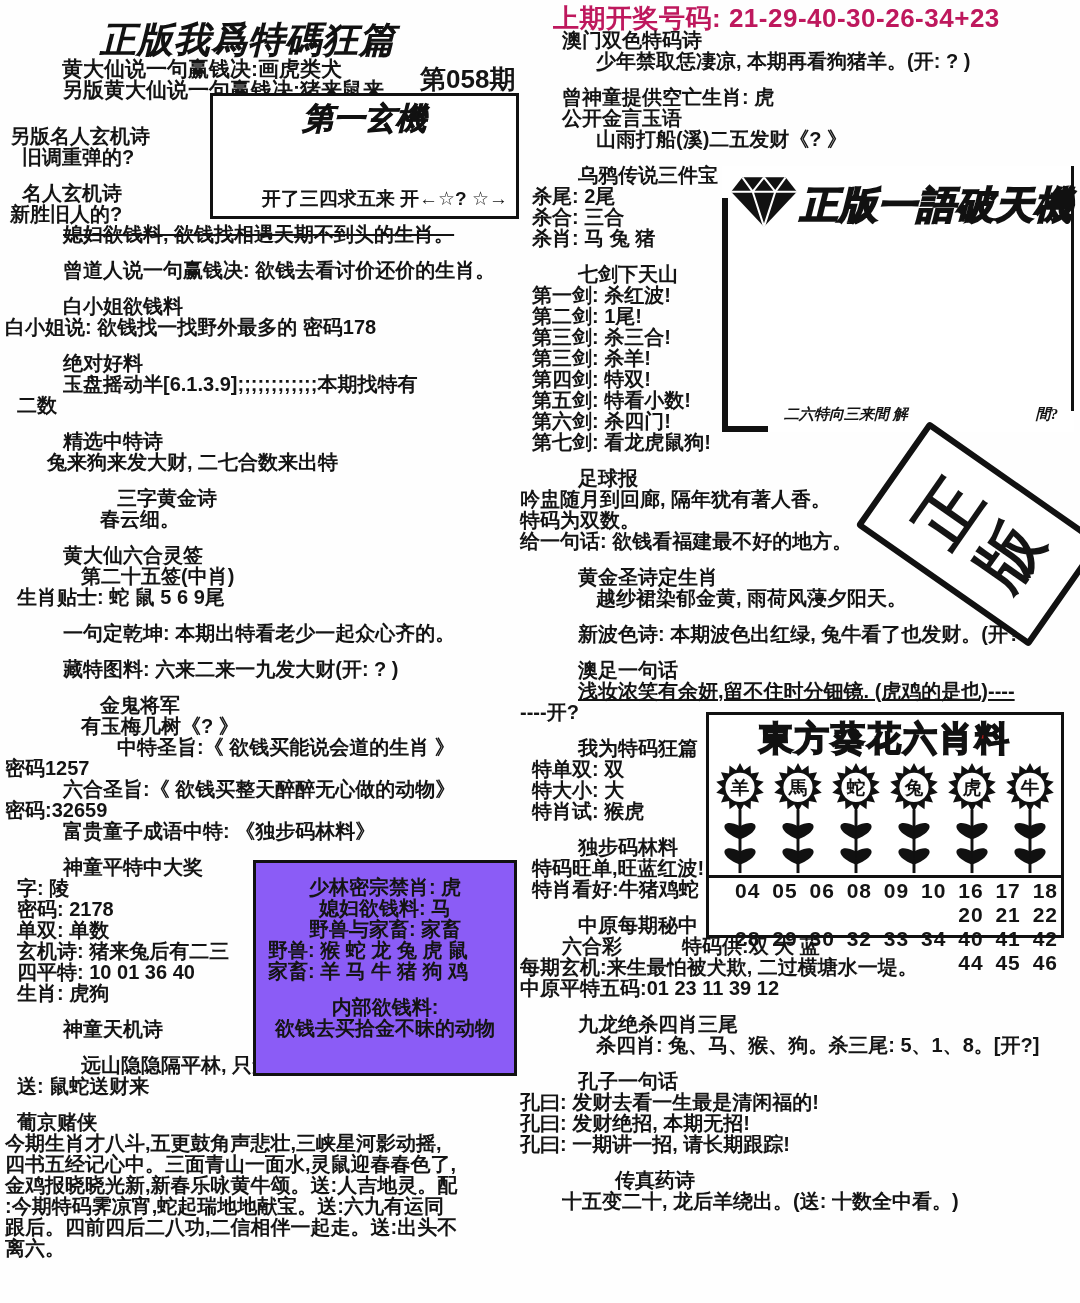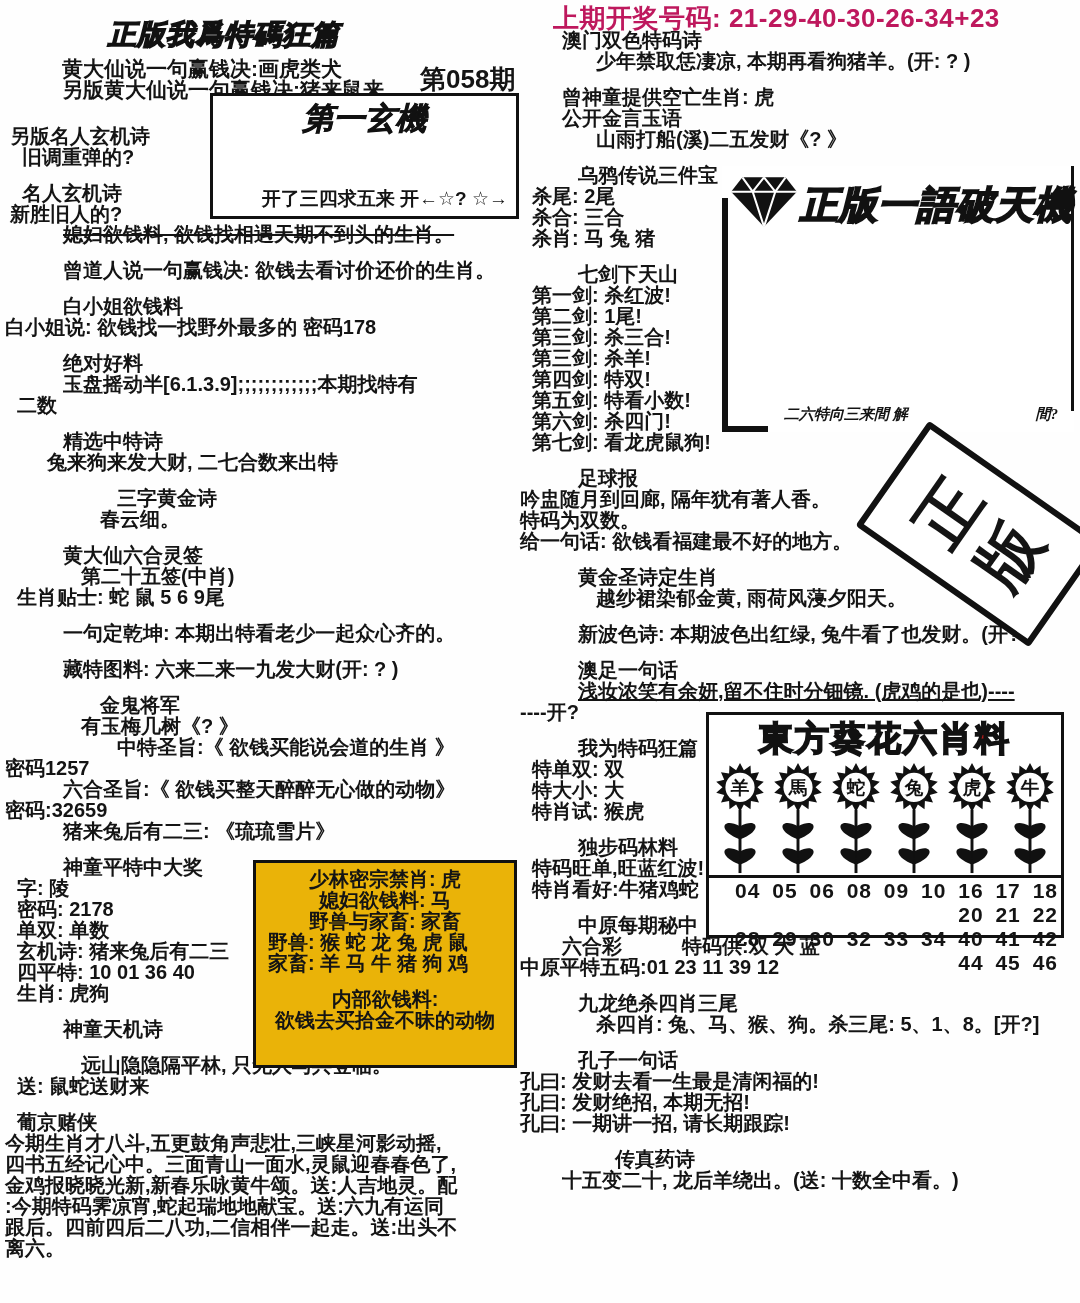--- a/index.html
+++ b/index.html
@@ -6,34 +6,34 @@
   body{width:1080px;height:1303px;position:relative;background:#fefefe;overflow:hidden;
        font-family:"Liberation Sans","DejaVu Sans",sans-serif;color:#141414;}
   .abs{position:absolute;}
   .ln{font-size:20px;line-height:21px;font-weight:bold;white-space:pre-wrap;}
   .c0{padding-left:0}.c1{padding-left:12px}.c2{padding-left:42px}.c3{padding-left:58px}
   .c4{padding-left:76px}.c5{padding-left:95px}.c6{padding-left:112px}
   .g{margin-top:15px}
   .s{text-decoration:line-through}
   .u{text-decoration:underline}
   .ctr{text-align:center}
-  #main-title{left:108px;top:16px;font-size:28px;font-weight:bold;font-style:italic;
+  #main-title{left:100px;top:16px;font-size:36px;font-weight:normal;font-style:italic;
       letter-spacing:1px;-webkit-text-stroke:1.5px #111;}
   #top-lines{left:62px;top:58px;}
   #top-lines .ln{font-size:21px;}
   #issue-no{left:420px;top:62px;font-size:26px;font-weight:bold;}
   #mystery-box{left:210px;top:93px;width:303px;height:120px;border:3px solid #111;background:#fff;}
   #mystery-title{text-align:center;margin-top:2px;font-size:31px;font-weight:bold;font-style:italic;
       -webkit-text-stroke:0.8px #111;}
   #mystery-bottom{position:absolute;right:8px;bottom:4px;font-size:19px;font-weight:bold;}
   #side-lines{left:10px;top:126px;width:200px;}
   #left-lines{left:5px;top:224px;width:516px;}
   #red-header{left:553px;top:1px;font-size:26px;font-weight:bold;color:#be185d;letter-spacing:0.5px;}
   #middle-lines{left:520px;top:30px;width:558px;}
-  #shaolin-box{left:253px;top:860px;width:258px;height:196px;border:3px solid #111;background:#eab308;padding-top:6px;}
+  #shaolin-box{left:253px;top:860px;width:258px;height:196px;border:3px solid #111;background:#8b5cf6;padding-top:14px;}
   #diamond-box{left:722px;top:166px;width:352px;height:266px;background:#fff;}
   #diamond-box .edge{position:absolute;background:#111;}
   #db-title-row{display:flex;align-items:flex-end;padding:6px 0 0 6px;}
   #db-title{font-size:38px;font-weight:bold;font-style:italic;color:#fff;
       -webkit-text-stroke:2px #111;letter-spacing:1px;margin-top:8px;}
   #db-bottom{position:absolute;bottom:8px;left:0;width:100%;font-size:15px;font-weight:bold;
       font-style:italic;font-family:"Liberation Serif","DejaVu Serif",serif;}
   #db-bottom-left{position:absolute;left:62px;bottom:0;}
   #db-bottom-right{position:absolute;right:16px;bottom:0;}
   #stamp{left:915px;top:428px;width:116px;height:200px;border:6px solid #111;border-radius:4px;
@@ -90,21 +90,21 @@
     <div class="ln c4">第二十五签(中肖)</div>
     <div class="ln c1">生肖贴士: 蛇 鼠 5 6 9尾</div>
     <div class="ln c3 g">一句定乾坤: 本期出特看老少一起众心齐的。</div>
     <div class="ln c3 g">藏特图料: 六来二来一九发大财(开: ? )</div>
     <div class="ln c5 g">金鬼将军</div>
     <div class="ln c4">有玉梅几树《? 》</div>
     <div class="ln c6">中特圣旨:《 欲钱买能说会道的生肖 》</div>
     <div class="ln c0">密码1257</div>
     <div class="ln c3">六合圣旨:《 欲钱买整天醉醉无心做的动物》</div>
     <div class="ln c0">密码:32659</div>
-    <div class="ln c3">猪来兔后有二三: 《琉琉雪片》</div>
+    <div class="ln c3">富贵童子成语中特: 《独步码林料》</div>
     <div class="ln c3 g">神童平特中大奖</div>
     <div class="ln c1">字: 陵</div>
     <div class="ln c1">密码: 2178</div>
     <div class="ln c1">单双: 单数</div>
     <div class="ln c1">玄机诗: 猪来兔后有二三</div>
     <div class="ln c1">四平特: 10 01 36 40</div>
     <div class="ln c1">生肖: 虎狗</div>
     <div class="ln c3 g">神童天机诗</div>
     <div class="ln c4 g">远山隐隐隔平林, 只无人与共登临。</div>
     <div class="ln c1">送: 鼠蛇送财来</div>
@@ -162,20 +162,21 @@
     <div class="ln c0">----开?</div>
     <div class="ln c3 g">我为特码狂篇</div>
     <div class="ln c1">特单双: 双</div>
     <div class="ln c1">特大小: 大</div>
     <div class="ln c1">特肖试: 猴虎</div>
     <div class="ln c3 g">独步码林料</div>
     <div class="ln c1">特码旺单,旺蓝红波!</div>
     <div class="ln c1">特肖看好:牛猪鸡蛇</div>
     <div class="ln c3 g">中原每期秘中</div>
     <div class="ln c2">六合彩　　　特码供:双 大 蓝</div>
+    <div class="ln c0">每期玄机:来生最怕被犬欺, 二过横塘水一堤。</div>
     <div class="ln c0">中原平特五码:01 23 11 39 12</div>
     <div class="ln c3 g">九龙绝杀四肖三尾</div>
     <div class="ln c4">杀四肖: 兔、马、猴、狗。杀三尾: 5、1、8。[开?]</div>
     <div class="ln c3 g">孔子一句话</div>
     <div class="ln c0">孔曰: 发财去看一生最是清闲福的!</div>
     <div class="ln c0">孔曰: 发财绝招, 本期无招!</div>
     <div class="ln c0">孔曰: 一期讲一招, 请长期跟踪!</div>
     <div class="ln c5 g">传真药诗</div>
     <div class="ln c2">十五变二十, 龙后羊绕出。(送: 十数全中看。)</div>
   </div>

